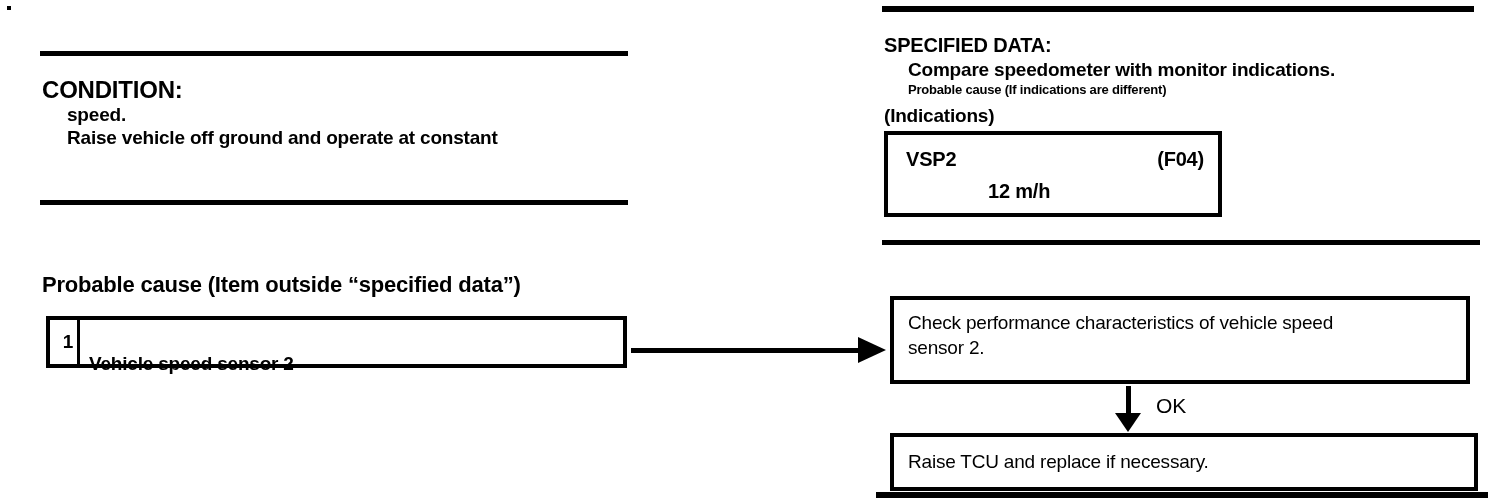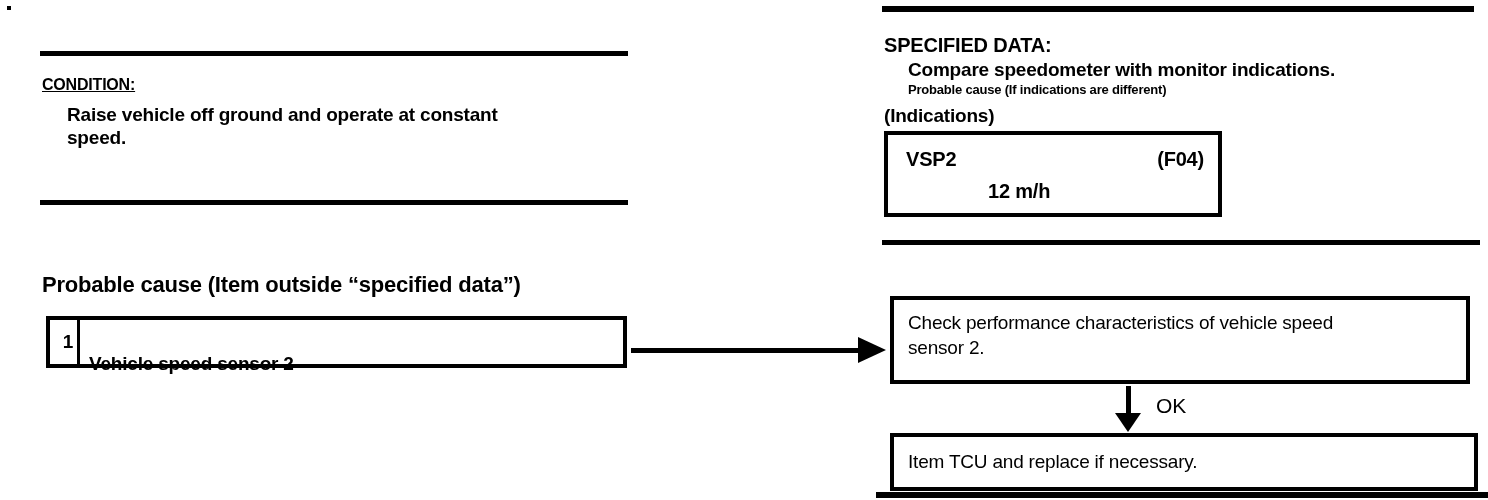--- a/index.html
+++ b/index.html
@@ -11,21 +11,21 @@
     color: #000;
     overflow: hidden;
   }
   .abs { position: absolute; }
   .rule { background: #000; }
   .bold { font-weight: bold; }
   .txt { letter-spacing: -0.2px; white-space: nowrap; }
 
   
   .rule-left-top    { left: 40px; top: 51px;  width: 588px; height: 5px; }
-  .condition-head   { left: 42px; top: 76px;  font-size: 16px; text-decoration: underline; }
+  .condition-head   { left: 42px; top: 76px;  font-size: 24px; }
   .condition-body   { left: 67px; top: 103px; font-size: 19px; line-height: 23px; }
   .rule-left-bottom { left: 40px; top: 200px; width: 588px; height: 5px; }
   .probable-head    { left: 42px; top: 272px; font-size: 22px; }
 
   .item-box {
     left: 46px; top: 316px; width: 581px; height: 52px;
     border: 4px solid #000; display: flex; align-items: stretch;
   }
   .item-num {
     width: 30px; border-right: 3px solid #000;
@@ -88,22 +88,22 @@
 </head>
 <body>
 
 <div class="abs scan-dot"></div>
 
 <div class="abs rule rule-left-top"></div>
 
 <div class="abs txt bold condition-head">CONDITION:</div>
 
 <div class="abs txt bold condition-body">
+  <div>speed.</div>
   <div>Raise vehicle off ground and operate at constant</div>
-  <div>speed.</div>
 </div>
 
 <div class="abs rule rule-left-bottom"></div>
 
 <div class="abs txt bold probable-head">Probable cause (Item outside “specified data”)</div>
 
 <div class="abs item-box">
   <div class="item-num txt">1</div>
   <div class="item-label txt">Vehicle speed sensor 2</div>
 </div>
@@ -129,16 +129,16 @@
 <div class="abs flow-box-1">
   <div class="txt">Check performance characteristics of vehicle speed</div>
   <div class="txt">sensor 2.</div>
 </div>
 
 <div class="abs arrow-down-line"></div>
 <div class="abs arrow-down-head"></div>
 <div class="abs txt ok-label">OK</div>
 
 <div class="abs flow-box-2">
-  <div class="txt">Item TCU and replace if necessary.</div>
+  <div class="txt">Raise TCU and replace if necessary.</div>
 </div>
 
 <div class="abs rule rule-right-bottom"></div>
 
 </body></html>

